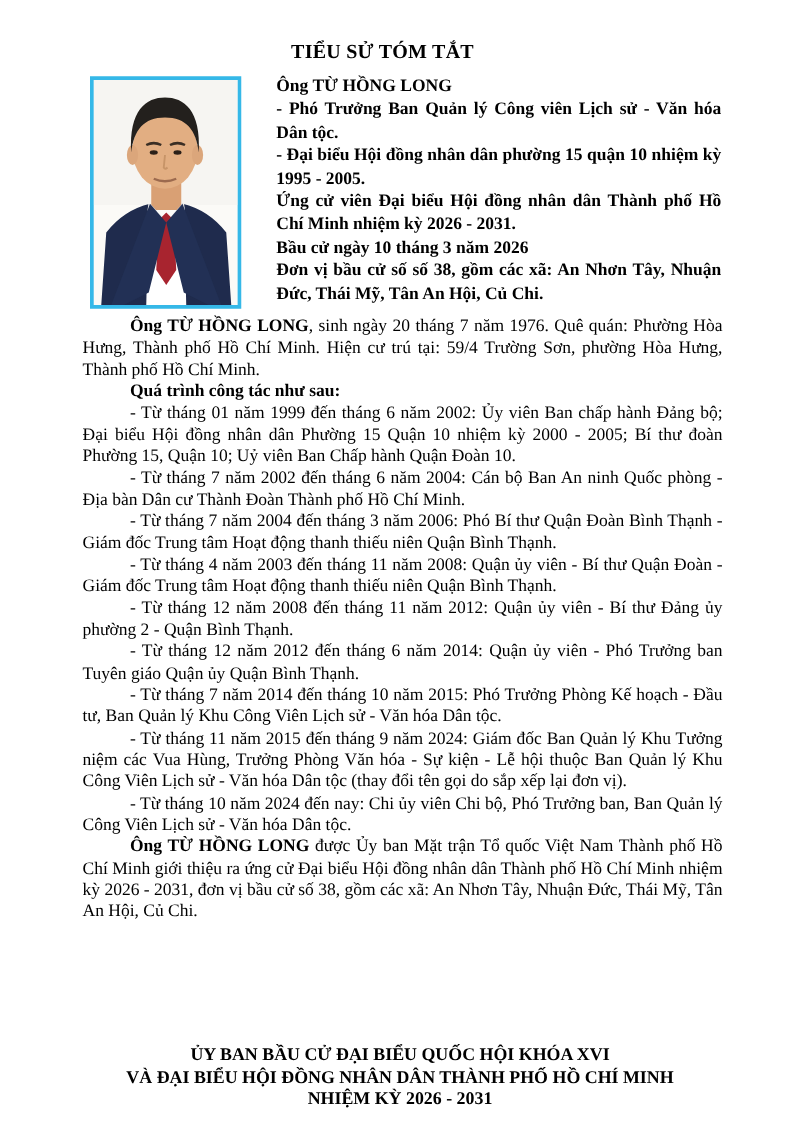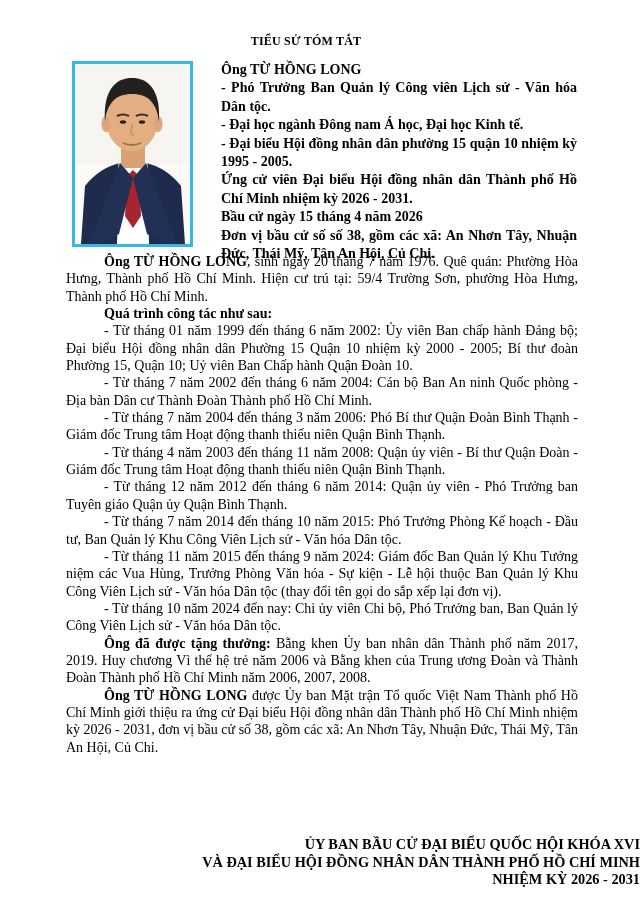--- a/index.html
+++ b/index.html
@@ -7,21 +7,21 @@
     position:relative;
     width:640px;height:905px;
     background:#ffffff;
     overflow:hidden;
     font-family:"Liberation Serif","DejaVu Serif",serif;
     color:#000;
   }
   .doc-title{
     position:absolute;top:31px;left:0;width:640px;
     text-align:center;
-    font-weight:bold;font-size:12px;line-height:21px;
+    font-weight:bold;font-size:16px;line-height:21px;
     padding-right:28px;box-sizing:border-box;
     letter-spacing:0.2px;
   }
   .top-section{
     position:absolute;top:61px;left:0;width:640px;
     display:flex;align-items:flex-start;
   }
   .photo-frame{
     margin-left:72px;
     width:115px;height:180px;
@@ -41,21 +41,21 @@
   .candidate-name{text-align:left;}
   .body-text{
     position:absolute;top:253px;left:66px;width:512px;
     font-size:14px;line-height:17.35px;
     text-align:justify;
   }
   .body-par{margin:0;text-indent:38px;}
   .b{font-weight:bold;}
   .footer{
     position:absolute;top:836px;left:0;width:640px;
-    text-align:right;font-weight:bold;
+    text-align:center;font-weight:bold;
     font-size:14.3px;line-height:17.7px;
   }
   .footer div{margin:0;}
 </style>
 </head>
 <body>
 
 <div class="page">
 
   <div class="doc-title">TIỂU SỬ TÓM TẮT</div>
@@ -96,43 +96,42 @@
         <path d="M57 60 L56 70 Q57 72 59 70" stroke="#c79468" stroke-width="1.5" fill="none"></path>
 
         <path d="M48 79 Q57 83 66 79" stroke="#9c6a4e" stroke-width="1.8" fill="none"></path>
       </svg>
     </div>
 
     <div class="right-col">
       <p class="candidate-name">Ông TỪ HỒNG LONG</p>
       <div>
           <p>- Phó Trưởng Ban Quản lý Công viên Lịch sử - Văn hóa Dân tộc.</p>
-          <p>- Đại học ngành Đông nam Á học, Đại học Kinh tế.</p>
           <p>- Đại biểu Hội đồng nhân dân phường 15 quận 10 nhiệm kỳ 1995 - 2005.</p>
           <p>Ứng cử viên Đại biểu Hội đồng nhân dân Thành phố Hồ Chí Minh nhiệm kỳ 2026 - 2031.</p>
-          <p>Bầu cử ngày 15 tháng 4 năm 2026</p>
+          <p>Bầu cử ngày 10 tháng 3 năm 2026</p>
           <p>Đơn vị bầu cử số số 38, gồm các xã: An Nhơn Tây, Nhuận Đức, Thái Mỹ, Tân An Hội, Củ Chi.</p>
         </div>
     </div>
   </div>
 
   <div class="body-text">
     <p class="body-par"><span class="b">Ông TỪ HỒNG LONG</span><span>, sinh ngày 20 tháng 7 năm 1976. Quê quán: Phường Hòa Hưng, Thành phố Hồ Chí Minh. Hiện cư trú tại: 59/4 Trường Sơn, phường Hòa Hưng, Thành phố Hồ Chí Minh.</span></p>
     <p class="body-par b">Quá trình công tác như sau:</p>
     <div>
         <p class="body-par">- Từ tháng 01 năm 1999 đến tháng 6 năm 2002: Ủy viên Ban chấp hành Đảng bộ; Đại biểu Hội đồng nhân dân Phường 15 Quận 10 nhiệm kỳ 2000 - 2005; Bí thư đoàn Phường 15, Quận 10; Uỷ viên Ban Chấp hành Quận Đoàn 10.</p>
         <p class="body-par">- Từ tháng 7 năm 2002 đến tháng 6 năm 2004: Cán bộ Ban An ninh Quốc phòng - Địa bàn Dân cư Thành Đoàn Thành phố Hồ Chí Minh.</p>
         <p class="body-par">- Từ tháng 7 năm 2004 đến tháng 3 năm 2006: Phó Bí thư Quận Đoàn Bình Thạnh - Giám đốc Trung tâm Hoạt động thanh thiếu niên Quận Bình Thạnh.</p>
         <p class="body-par">- Từ tháng 4 năm 2003 đến tháng 11 năm 2008: Quận ủy viên - Bí thư Quận Đoàn - Giám đốc Trung tâm Hoạt động thanh thiếu niên Quận Bình Thạnh.</p>
+        <p class="body-par">- Từ tháng 12 năm 2008 đến tháng 11 năm 2012: Quận ủy viên - Bí thư Đảng ủy phường 2 - Quận Bình Thạnh.</p>
         <p class="body-par">- Từ tháng 12 năm 2012 đến tháng 6 năm 2014: Quận ủy viên - Phó Trưởng ban Tuyên giáo Quận ủy Quận Bình Thạnh.</p>
         <p class="body-par">- Từ tháng 7 năm 2014 đến tháng 10 năm 2015: Phó Trưởng Phòng Kế hoạch - Đầu tư, Ban Quản lý Khu Công Viên Lịch sử - Văn hóa Dân tộc.</p>
         <p class="body-par">- Từ tháng 11 năm 2015 đến tháng 9 năm 2024: Giám đốc Ban Quản lý Khu Tưởng niệm các Vua Hùng, Trưởng Phòng Văn hóa - Sự kiện - Lễ hội thuộc Ban Quản lý Khu Công Viên Lịch sử - Văn hóa Dân tộc (thay đổi tên gọi do sắp xếp lại đơn vị).</p>
         <p class="body-par">- Từ tháng 10 năm 2024 đến nay: Chi ủy viên Chi bộ, Phó Trưởng ban, Ban Quản lý Công Viên Lịch sử - Văn hóa Dân tộc.</p>
       </div>
-    <p class="body-par"><span class="b">Ông đã được tặng thưởng:</span><span> Bằng khen Ủy ban nhân dân Thành phố năm 2017, 2019. Huy chương Vì thế hệ trẻ năm 2006 và Bằng khen của Trung ương Đoàn và Thành Đoàn Thành phố Hồ Chí Minh năm 2006, 2007, 2008.</span></p>
     <p class="body-par"><span class="b">Ông TỪ HỒNG LONG</span><span> được Ủy ban Mặt trận Tổ quốc Việt Nam Thành phố Hồ Chí Minh giới thiệu ra ứng cử Đại biểu Hội đồng nhân dân Thành phố Hồ Chí Minh nhiệm kỳ 2026 - 2031, đơn vị bầu cử số 38, gồm các xã: An Nhơn Tây, Nhuận Đức, Thái Mỹ, Tân An Hội, Củ Chi.</span></p>
   </div>
 
   <div class="footer">
     <div>ỦY BAN BẦU CỬ ĐẠI BIỂU QUỐC HỘI KHÓA XVI</div>
     <div>VÀ ĐẠI BIỂU HỘI ĐỒNG NHÂN DÂN THÀNH PHỐ HỒ CHÍ MINH</div>
     <div>NHIỆM KỲ 2026 - 2031</div>
   </div>
 
 </div>

